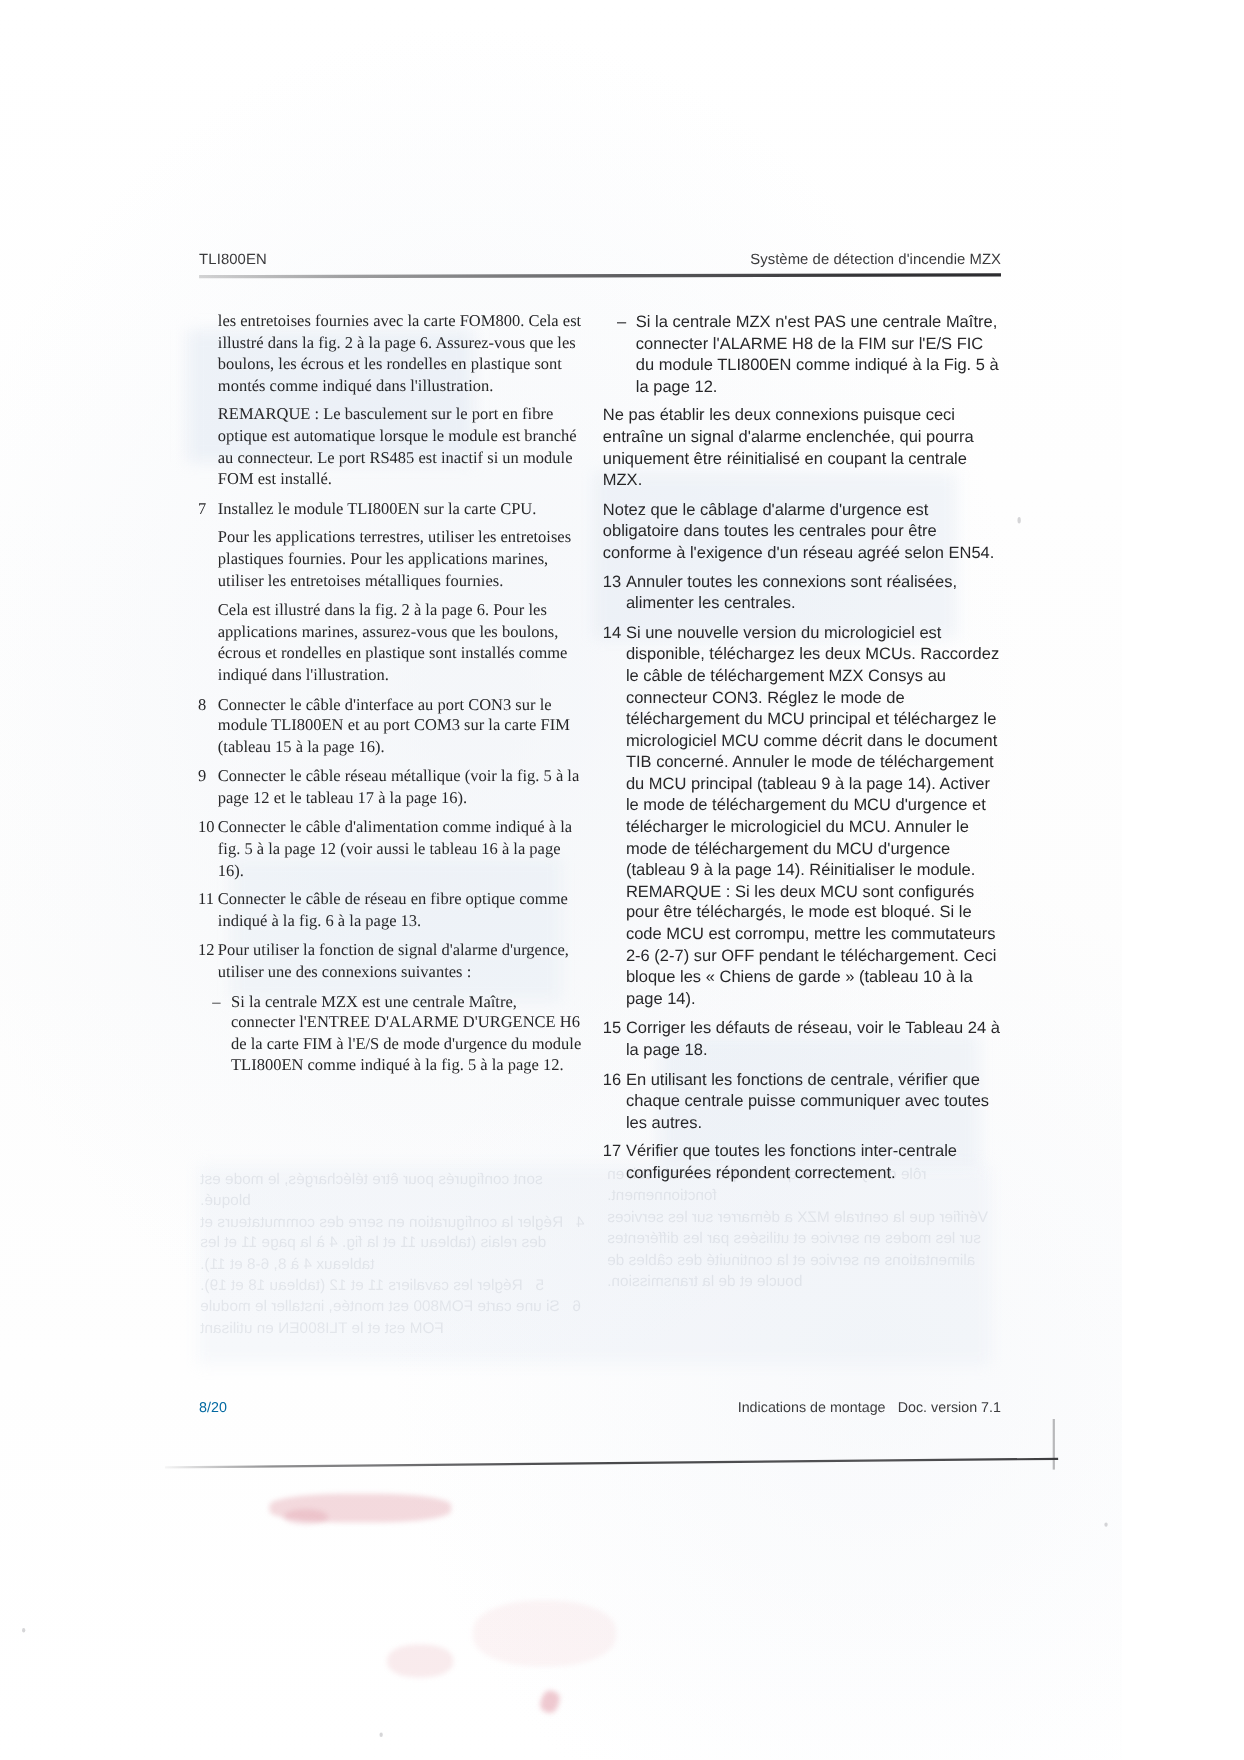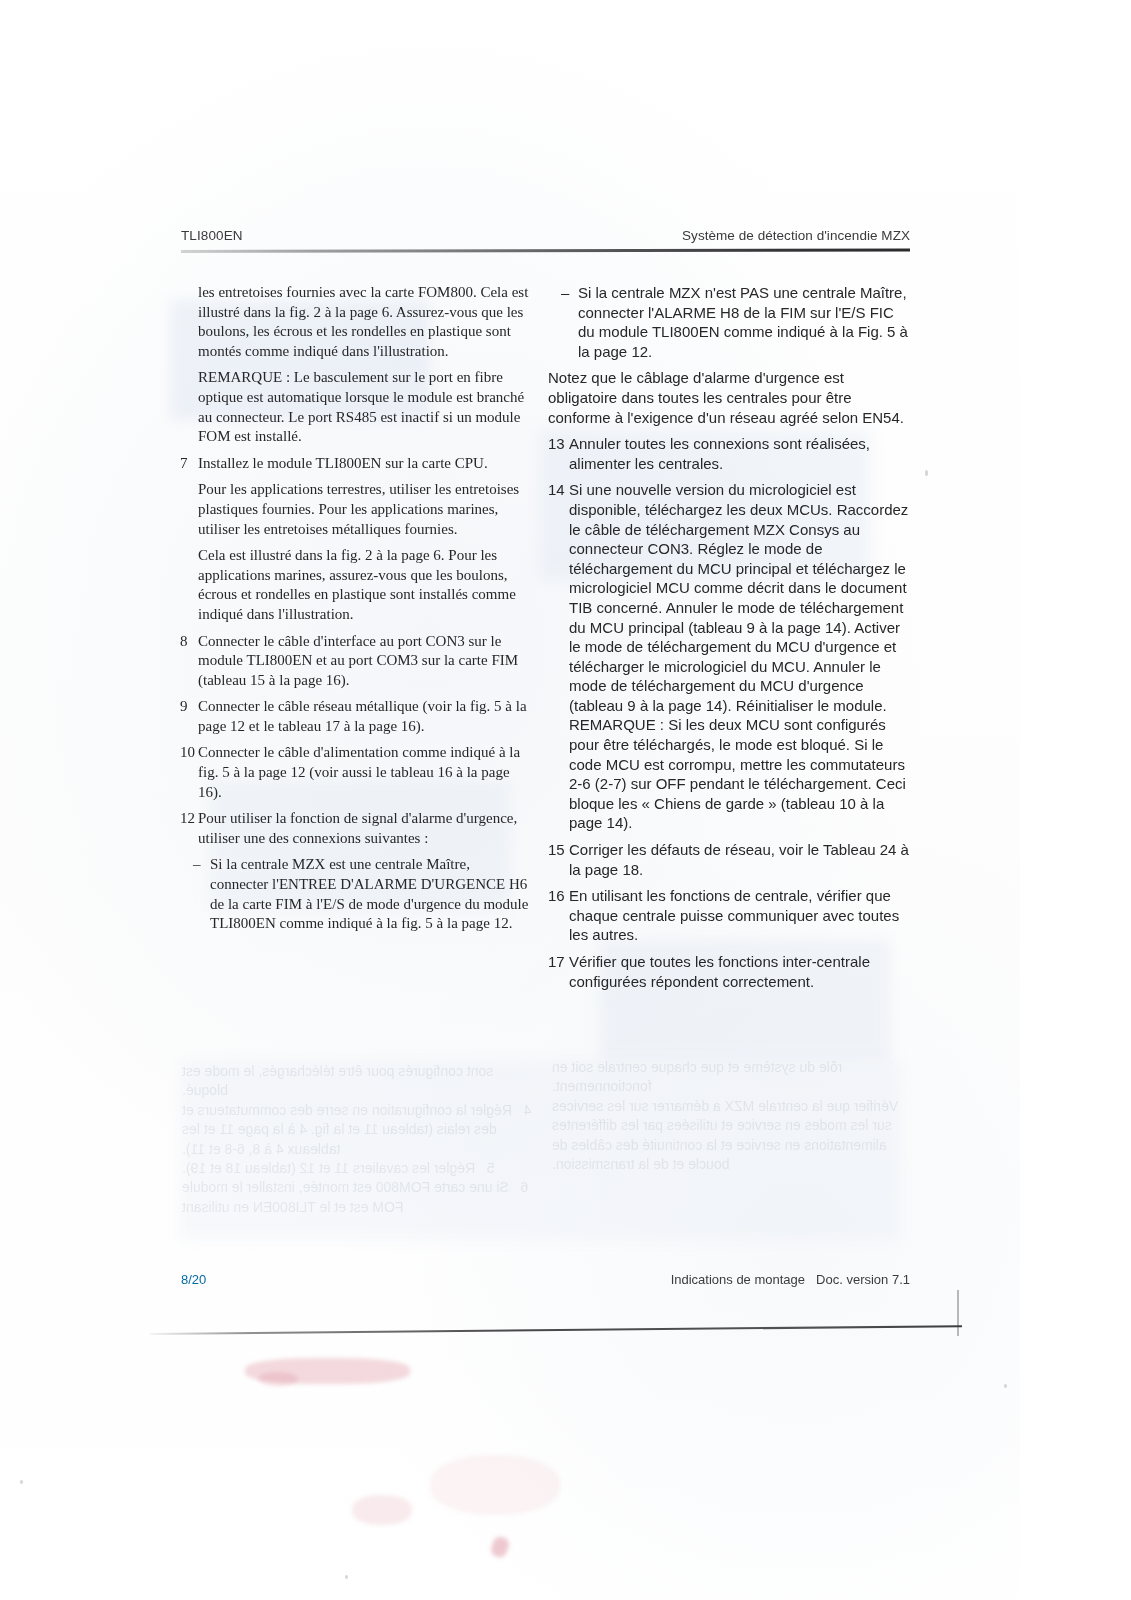--- a/index.html
+++ b/index.html
@@ -254,38 +254,43 @@
     <div class="item">
       <div class="item-num">9</div>
       <div class="item-body">Connecter le câble réseau métallique (voir la fig. 5 à la page 12 et le tableau 17 à la page 16).</div>
     </div>
 
     <div class="item tight">
       <div class="item-num">10</div>
       <div class="item-body">Connecter le câble d'alimentation comme indiqué à la fig. 5 à la page 12 (voir aussi le tableau 16 à la page 16).</div>
     </div>
 
+    <div class="item tight">
+      <div class="item-num">11</div>
+      <div class="item-body">Connecter le câble de réseau en fibre optique comme indiqué à la fig. 6 à la page 13.</div>
+    </div>
 
     <div class="item tight">
       <div class="item-num">12</div>
       <div class="item-body">Pour utiliser la fonction de signal d'alarme d'urgence, utiliser une des connexions suivantes :</div>
     </div>
     <div class="sub">
       <div class="sub-dash">–</div>
       <div class="sub-body">Si la centrale MZX est une centrale Maître, connecter l'ENTREE D'ALARME D'URGENCE H6 de la carte FIM à l'E/S de mode d'urgence du module TLI800EN comme indiqué à la fig. 5 à la page 12.</div>
     </div>
   </div>
 
   <div class="col col-right">
 
     <div class="sub" style="margin-top:0; padding-left:13px;">
       <div class="sub-dash">–</div>
       <div class="sub-body">Si la centrale MZX n'est PAS une centrale Maître, connecter l'ALARME H8 de la FIM sur l'E/S FIC du module TLI800EN comme indiqué à la Fig. 5 à la page 12.</div>
     </div>
 
+    <p class="p gap-m">Ne pas établir les deux connexions puisque ceci entraîne un signal d'alarme enclenchée, qui pourra uniquement être réinitialisé en coupant la centrale MZX.</p>
     <p class="p gap-m">Notez que le câblage d'alarme d'urgence est obligatoire dans toutes les centrales pour être conforme à l'exigence d'un réseau agréé selon EN54.</p>
 
     <div class="item wide">
       <div class="item-num">13</div>
       <div class="item-body">Annuler toutes les connexions sont réalisées, alimenter les centrales.</div>
     </div>
 
     <div class="item wide">
       <div class="item-num">14</div>
       <div class="item-body">Si une nouvelle version du micrologiciel est disponible, téléchargez les deux MCUs. Raccordez le câble de téléchargement MZX Consys au connecteur CON3. Réglez le mode de téléchargement du MCU principal et téléchargez le micrologiciel MCU comme décrit dans le document TIB concerné. Annuler le mode de téléchargement du MCU principal (tableau 9 à la page 14). Activer le mode de téléchargement du MCU d'urgence et télécharger le micrologiciel du MCU. Annuler le mode de téléchargement du MCU d'urgence (tableau 9 à la page 14). Réinitialiser le module.</div>

